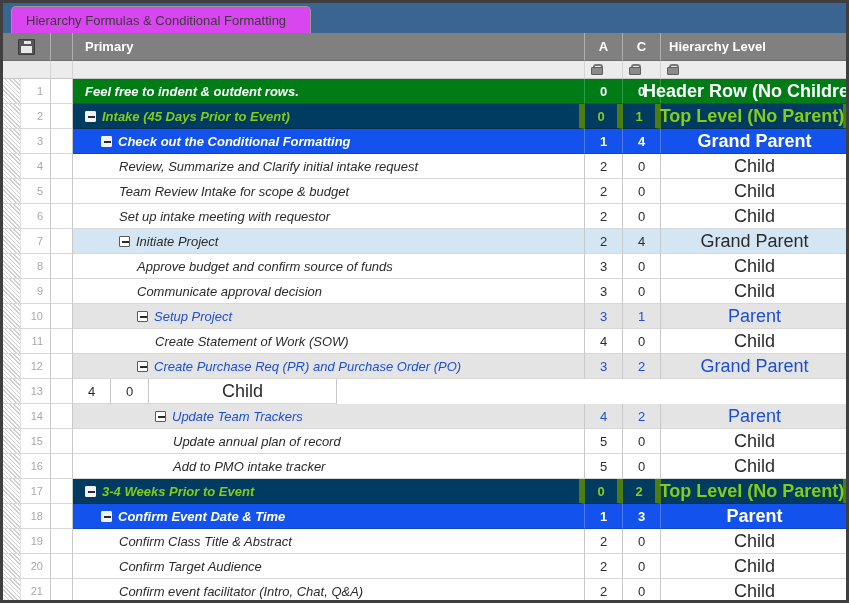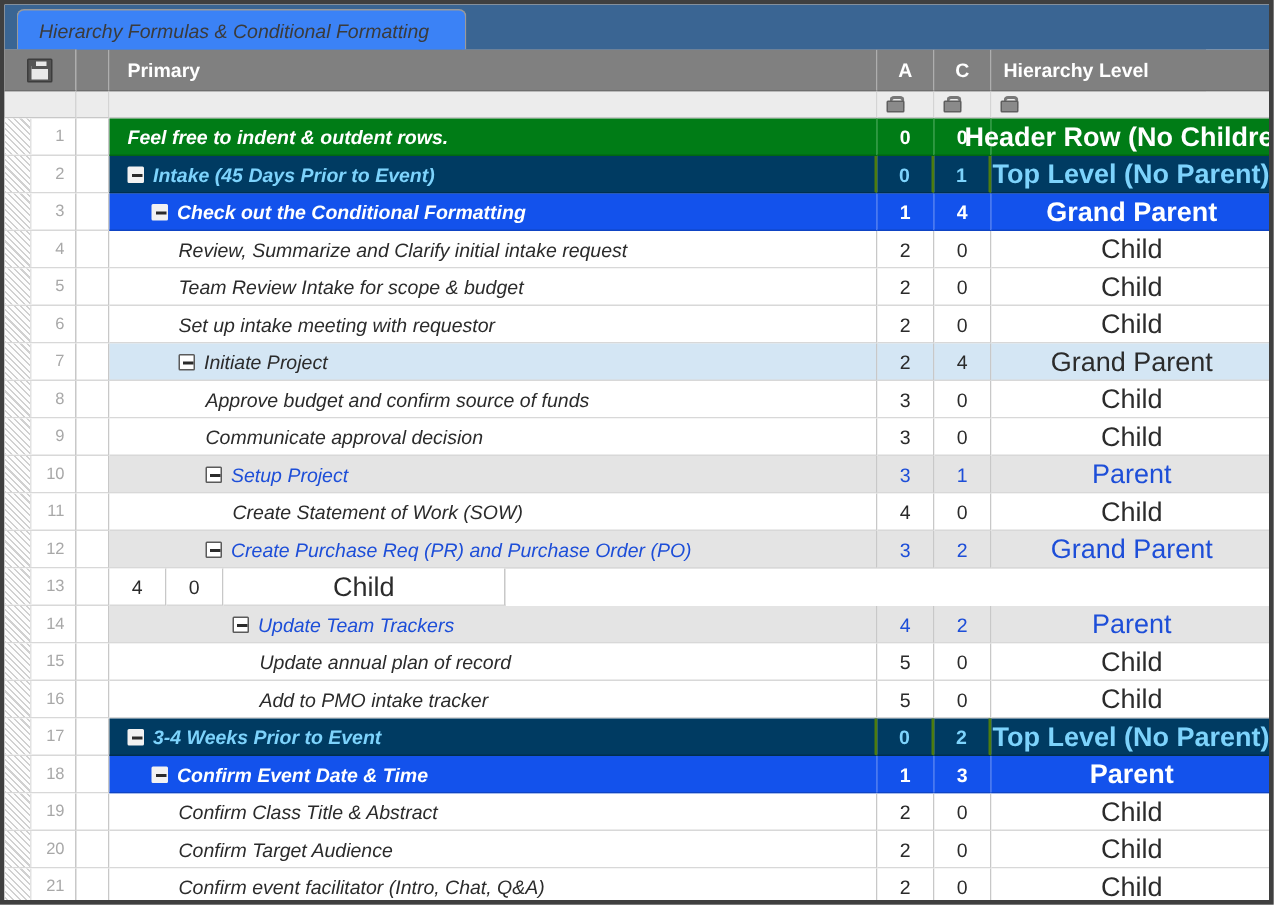--- a/index.html
+++ b/index.html
@@ -17,29 +17,28 @@
   }
 
   
   .tabbar{
     height:30px; background:#3a6593;
     position:relative; display:flex; align-items:flex-end;
     padding-left:8px;
   }
   .tab{
     height:27px; min-width:300px;
-    background:#3b82f6;
+    background:#d946ef;
     border:1px solid #9a9a9a;
     border-bottom:none;
     border-radius:5px 5px 0 0;
     display:flex; align-items:center;
     padding:0 16px 0 14px;
     font-size:13px; color:#3b3b3b;
     white-space:nowrap;
-    font-style:italic;
   }
 
   
   .grid{ width:843px; }
 
   .row{ display:flex; width:801px; }
 
   
   .gutter{
     width:48px; min-width:48px;
@@ -153,22 +152,22 @@
   .drow{ height:25px; }
 
   .drow .cprim{ padding-left:6px;font-style:italic; }
 
   
   .v-green .cprim,.v-green .cnum,.v-green .chier{
     background:#007c16; color:#ffffff; font-weight:bold;
     border-right:1px solid #2e9a41; border-bottom:1px solid #006512;
   }
   .v-navy .cprim,.v-navy .cnum,.v-navy .chier{
-    background:#003b62; color:#7dd3fc; font-weight:bold;
-    border-right:2px solid #4d7c0f; border-bottom:1px solid #002f4f;
+    background:#003b62; color:#84cc16; font-weight:bold;
+    border-right:6px solid #4d7c0f; border-bottom:1px solid #002f4f;
   }
   .v-blue .cprim,.v-blue .cnum,.v-blue .chier{
     background:#1352ec; color:#ffffff; font-weight:bold;
     border-right:1px solid #4a79f0; border-bottom:1px solid #0f44c4;
   }
   .v-lblue .cprim,.v-lblue .cnum,.v-lblue .chier{
     background:#d4e6f4; color:#2b2b2b;
   }
   .v-gray .cprim,.v-gray .cnum,.v-gray .chier{
     background:#e4e4e4; color:#1d4ed8;

